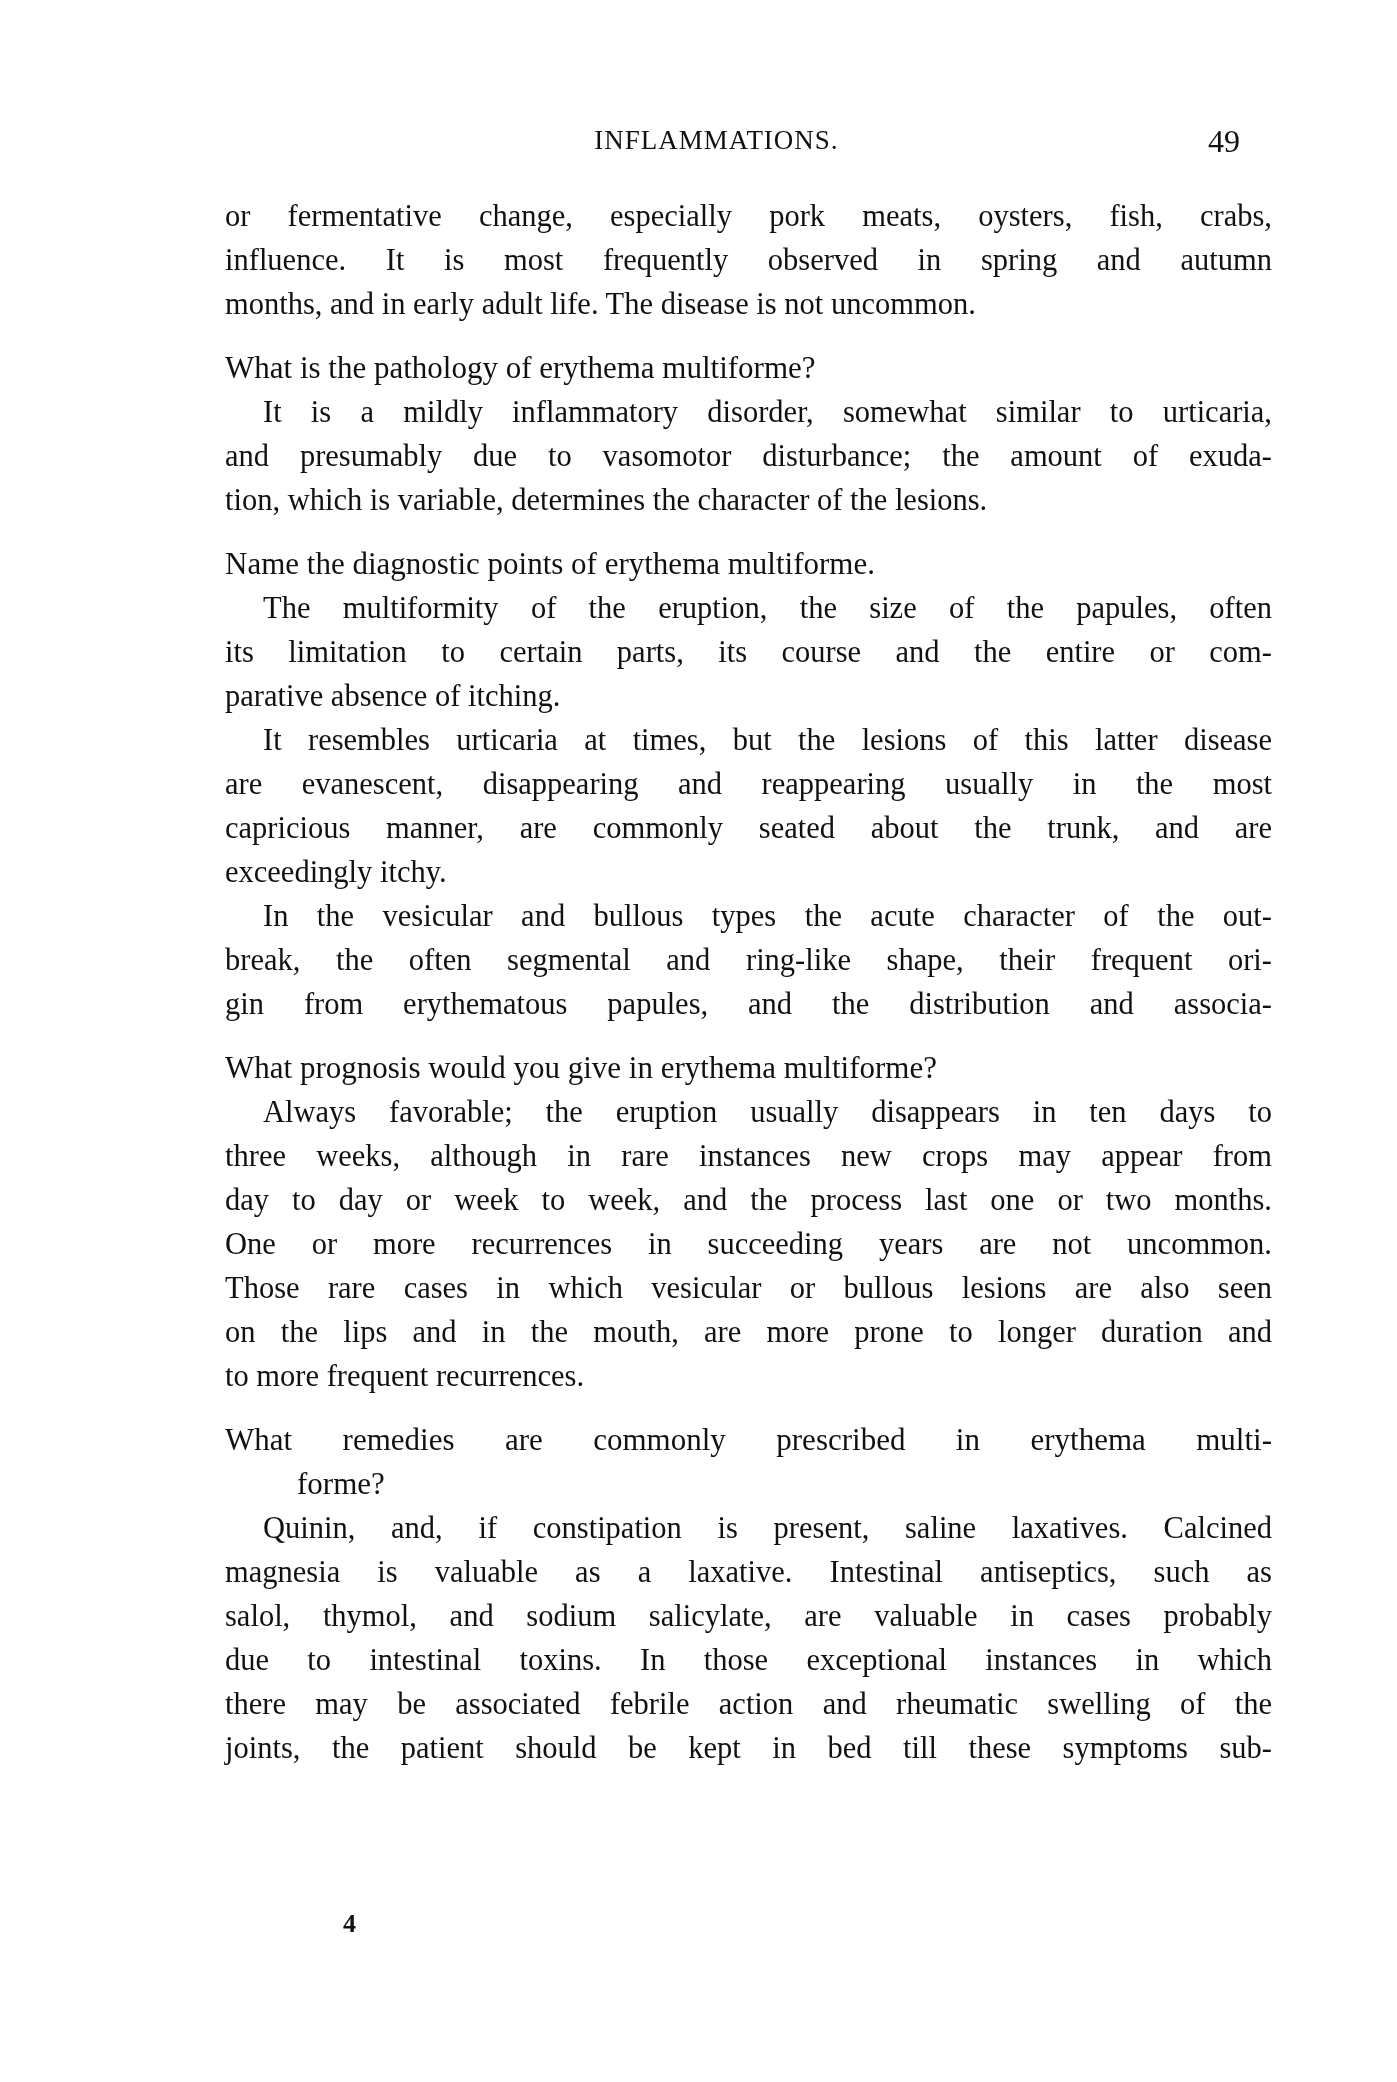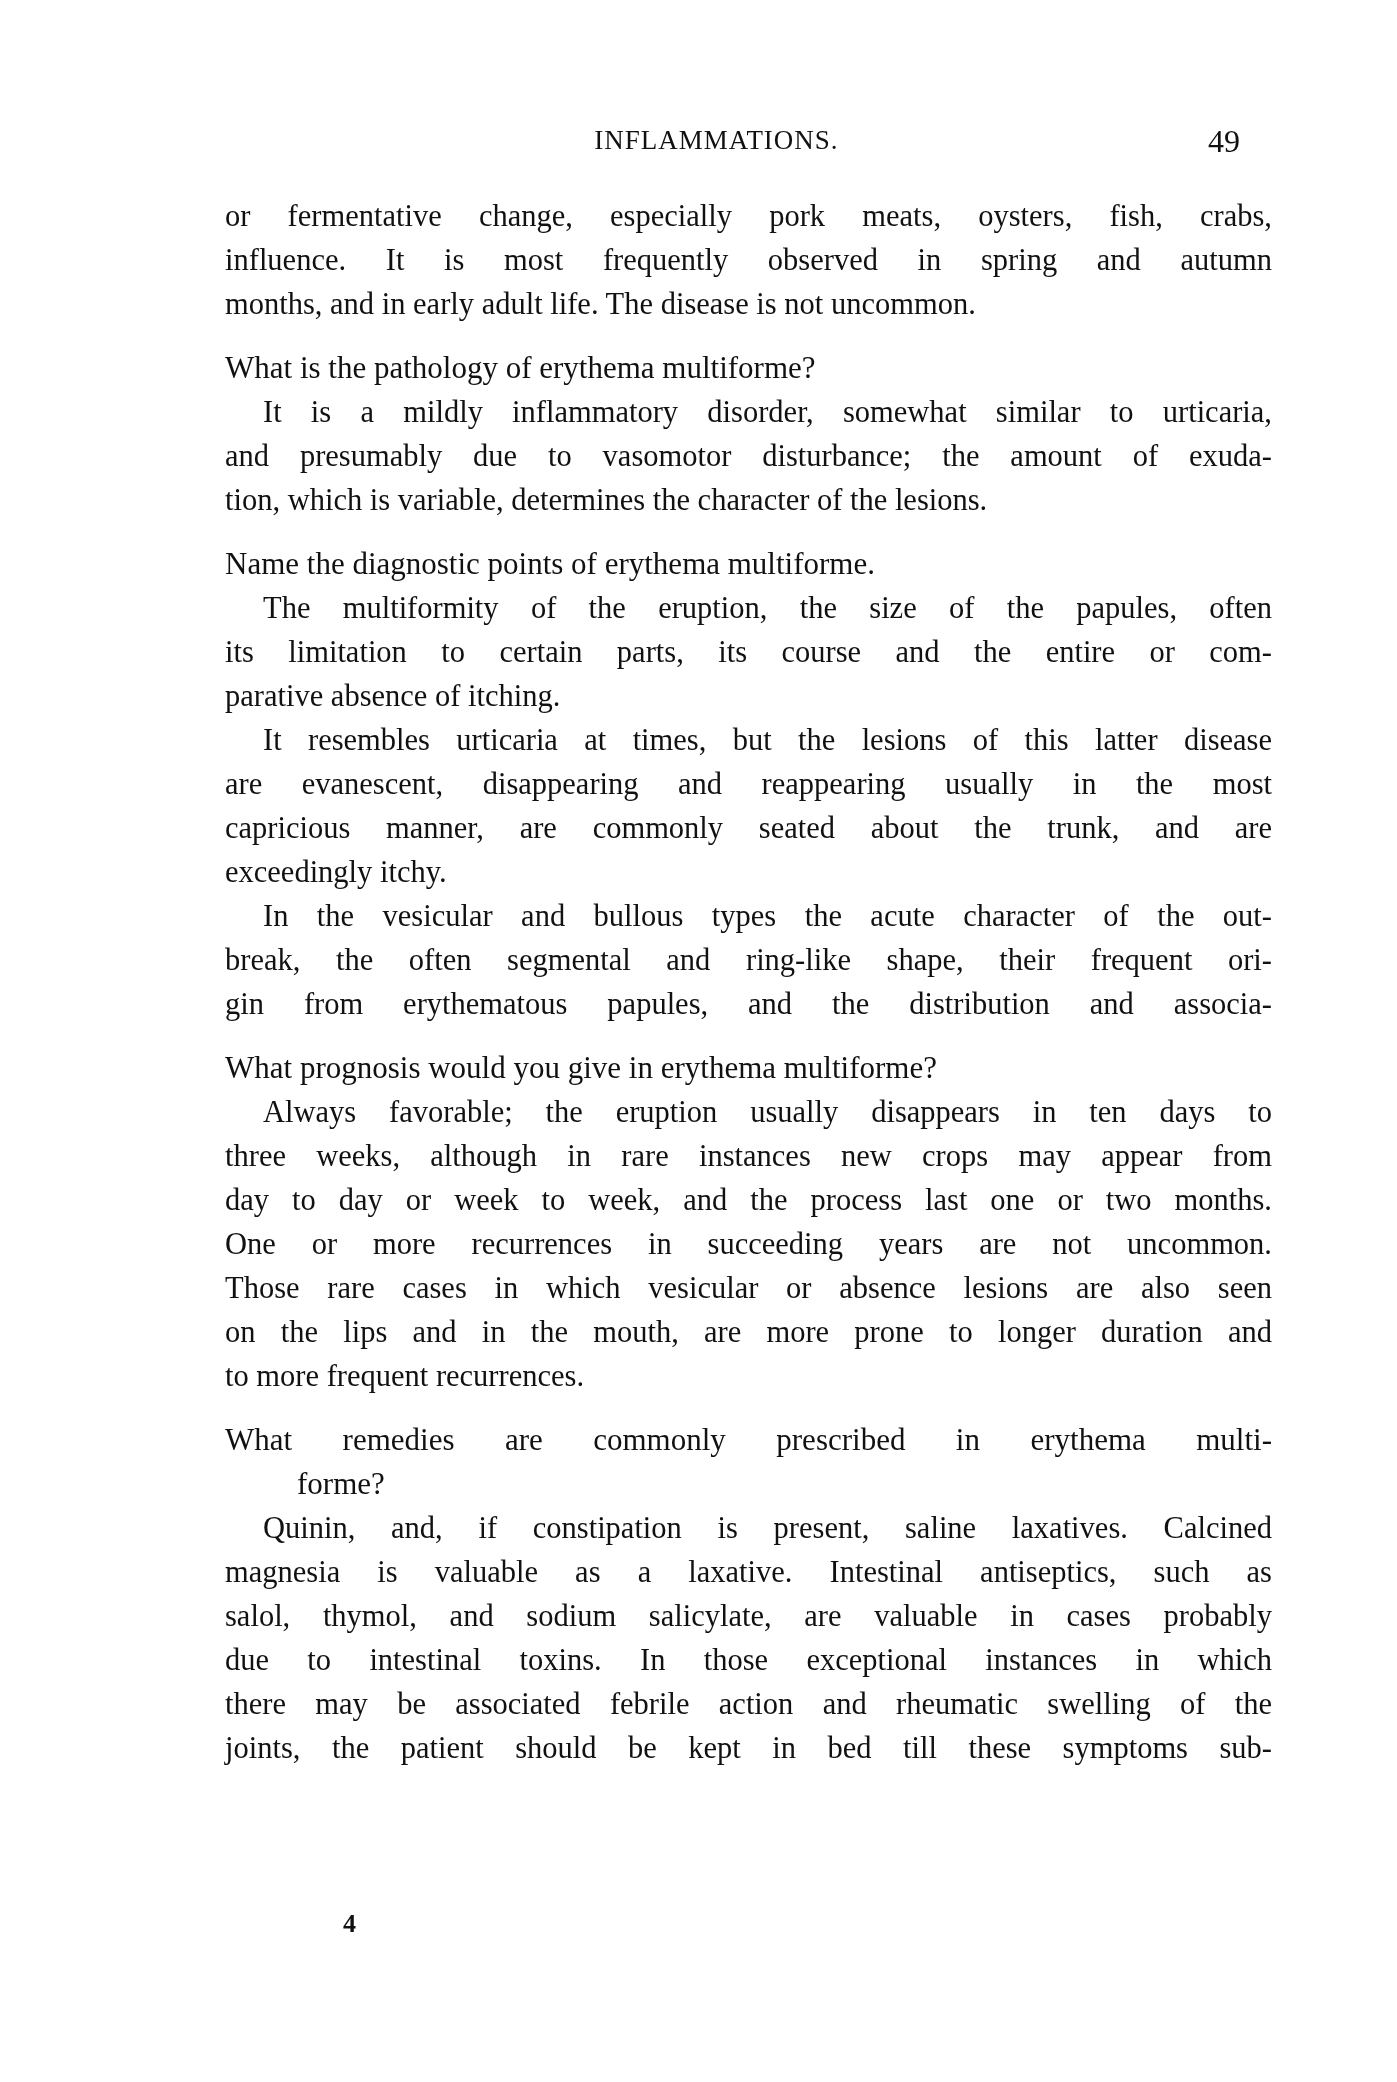--- a/index.html
+++ b/index.html
@@ -66,21 +66,21 @@
       </div>
       <div class="q-gap"></div>
       <div>
         <span class="line q last">What prognosis would you give in erythema multiforme?</span>
       </div>
       <div>
         <span class="line indent">Always favorable; the eruption usually disappears in ten days to</span>
         <span class="line">three weeks, although in rare instances new crops may appear from</span>
         <span class="line">day to day or week to week, and the process last one or two months.</span>
         <span class="line">One or more recurrences in succeeding years are not uncommon.</span>
-        <span class="line">Those rare cases in which vesicular or absence lesions are also seen</span>
+        <span class="line">Those rare cases in which vesicular or bullous lesions are also seen</span>
         <span class="line">on the lips and in the mouth, are more prone to longer duration and</span>
         <span class="line last">to more frequent recurrences.</span>
       </div>
       <div class="q-gap"></div>
       <div>
         <span class="line q">What remedies are commonly prescribed in erythema multi-</span>
         <span class="line q hang last">forme?</span>
       </div>
       <div>
         <span class="line indent">Quinin, and, if constipation is present, saline laxatives.  Calcined</span>

